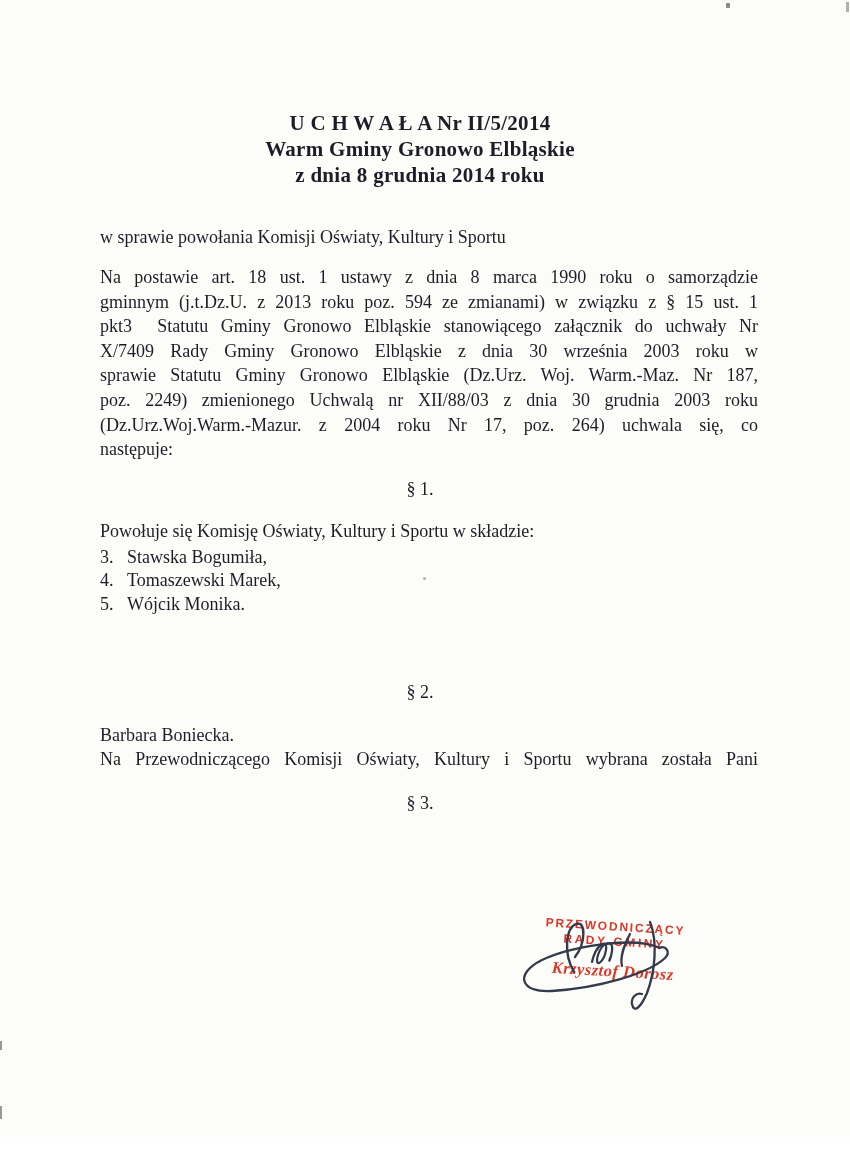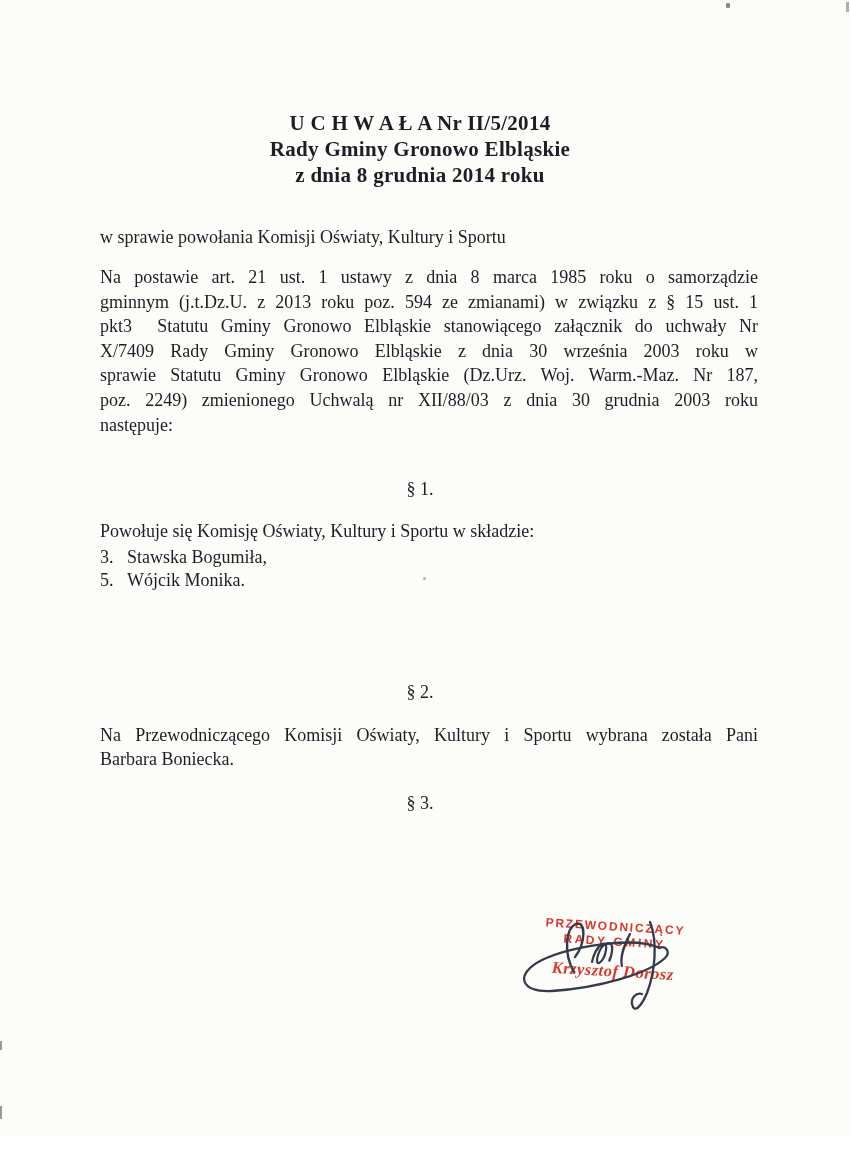--- a/index.html
+++ b/index.html
@@ -74,47 +74,49 @@
   .edge-l2{left:0;top:1106px;width:2px;height:13px;background:#9a9a95;}
   .dot-mid{left:423px;top:577px;width:3px;height:3px;background:#b3b3ad;border-radius:50%;}
 </style>
 </head>
 <body>
 
 <div class="sheet">
 
   <div class="doc-title">
     <div>U C H W A Ł A Nr II/5/2014</div>
-    <div>Rady Gminy Gronowo Elbląskie</div>
+    <div>Warm Gminy Gronowo Elbląskie</div>
     <div>z dnia 8 grudnia 2014 roku</div>
   </div>
 
   <div class="subject">w sprawie powołania Komisji Oświaty, Kultury i Sportu</div>
 
   <div class="legal">
-    <div class="jl">Na postawie art. 21 ust. 1 ustawy z dnia 8 marca 1985 roku o samorządzie</div>
+    <div class="jl">Na postawie art. 18 ust. 1 ustawy z dnia 8 marca 1990 roku o samorządzie</div>
     <div class="jl">gminnym (j.t.Dz.U. z 2013 roku poz. 594 ze zmianami) w związku z § 15 ust. 1</div>
     <div class="jl">pkt3 &nbsp;Statutu Gminy Gronowo Elbląskie stanowiącego załącznik do uchwały Nr</div>
     <div class="jl">X/7409 Rady Gminy Gronowo Elbląskie z dnia 30 września 2003 roku w</div>
     <div class="jl">sprawie Statutu Gminy Gronowo Elbląskie (Dz.Urz. Woj. Warm.-Maz. Nr 187,</div>
     <div class="jl">poz. 2249) zmienionego Uchwalą nr XII/88/03 z dnia 30 grudnia 2003 roku</div>
+    <div class="jl">(Dz.Urz.Woj.Warm.-Mazur. z 2004 roku Nr 17, poz. 264) uchwala się, co</div>
     <div class="jl last">następuje:</div>
   </div>
 
   <div class="sec-head sec1-head">§ 1.</div>
   <div class="sec1-intro">Powołuje się Komisję Oświaty, Kultury i Sportu w składzie:</div>
   <div class="members">
     <div class="member"><span class="no">3.</span><span>Stawska Bogumiła,</span></div>
+    <div class="member"><span class="no">4.</span><span>Tomaszewski Marek,</span></div>
     <div class="member"><span class="no">5.</span><span>Wójcik Monika.</span></div>
   </div>
 
   <div class="sec-head sec2-head">§ 2.</div>
   <div class="sec2-body">
+    <div class="jl last">Barbara Boniecka.</div>
     <div class="jl">Na Przewodniczącego Komisji Oświaty, Kultury i Sportu wybrana została Pani</div>
-    <div class="jl last">Barbara Boniecka.</div>
   </div>
 
   <div class="sec-head sec3-head">§ 3.</div>
 
   <div class="stamp">
     <div class="stamp-l1">PRZEWODNICZĄCY</div>
     <div class="stamp-l2">RADY GMINY</div>
     <div class="stamp-name">Krzysztof Dorosz</div>
   </div>
 

